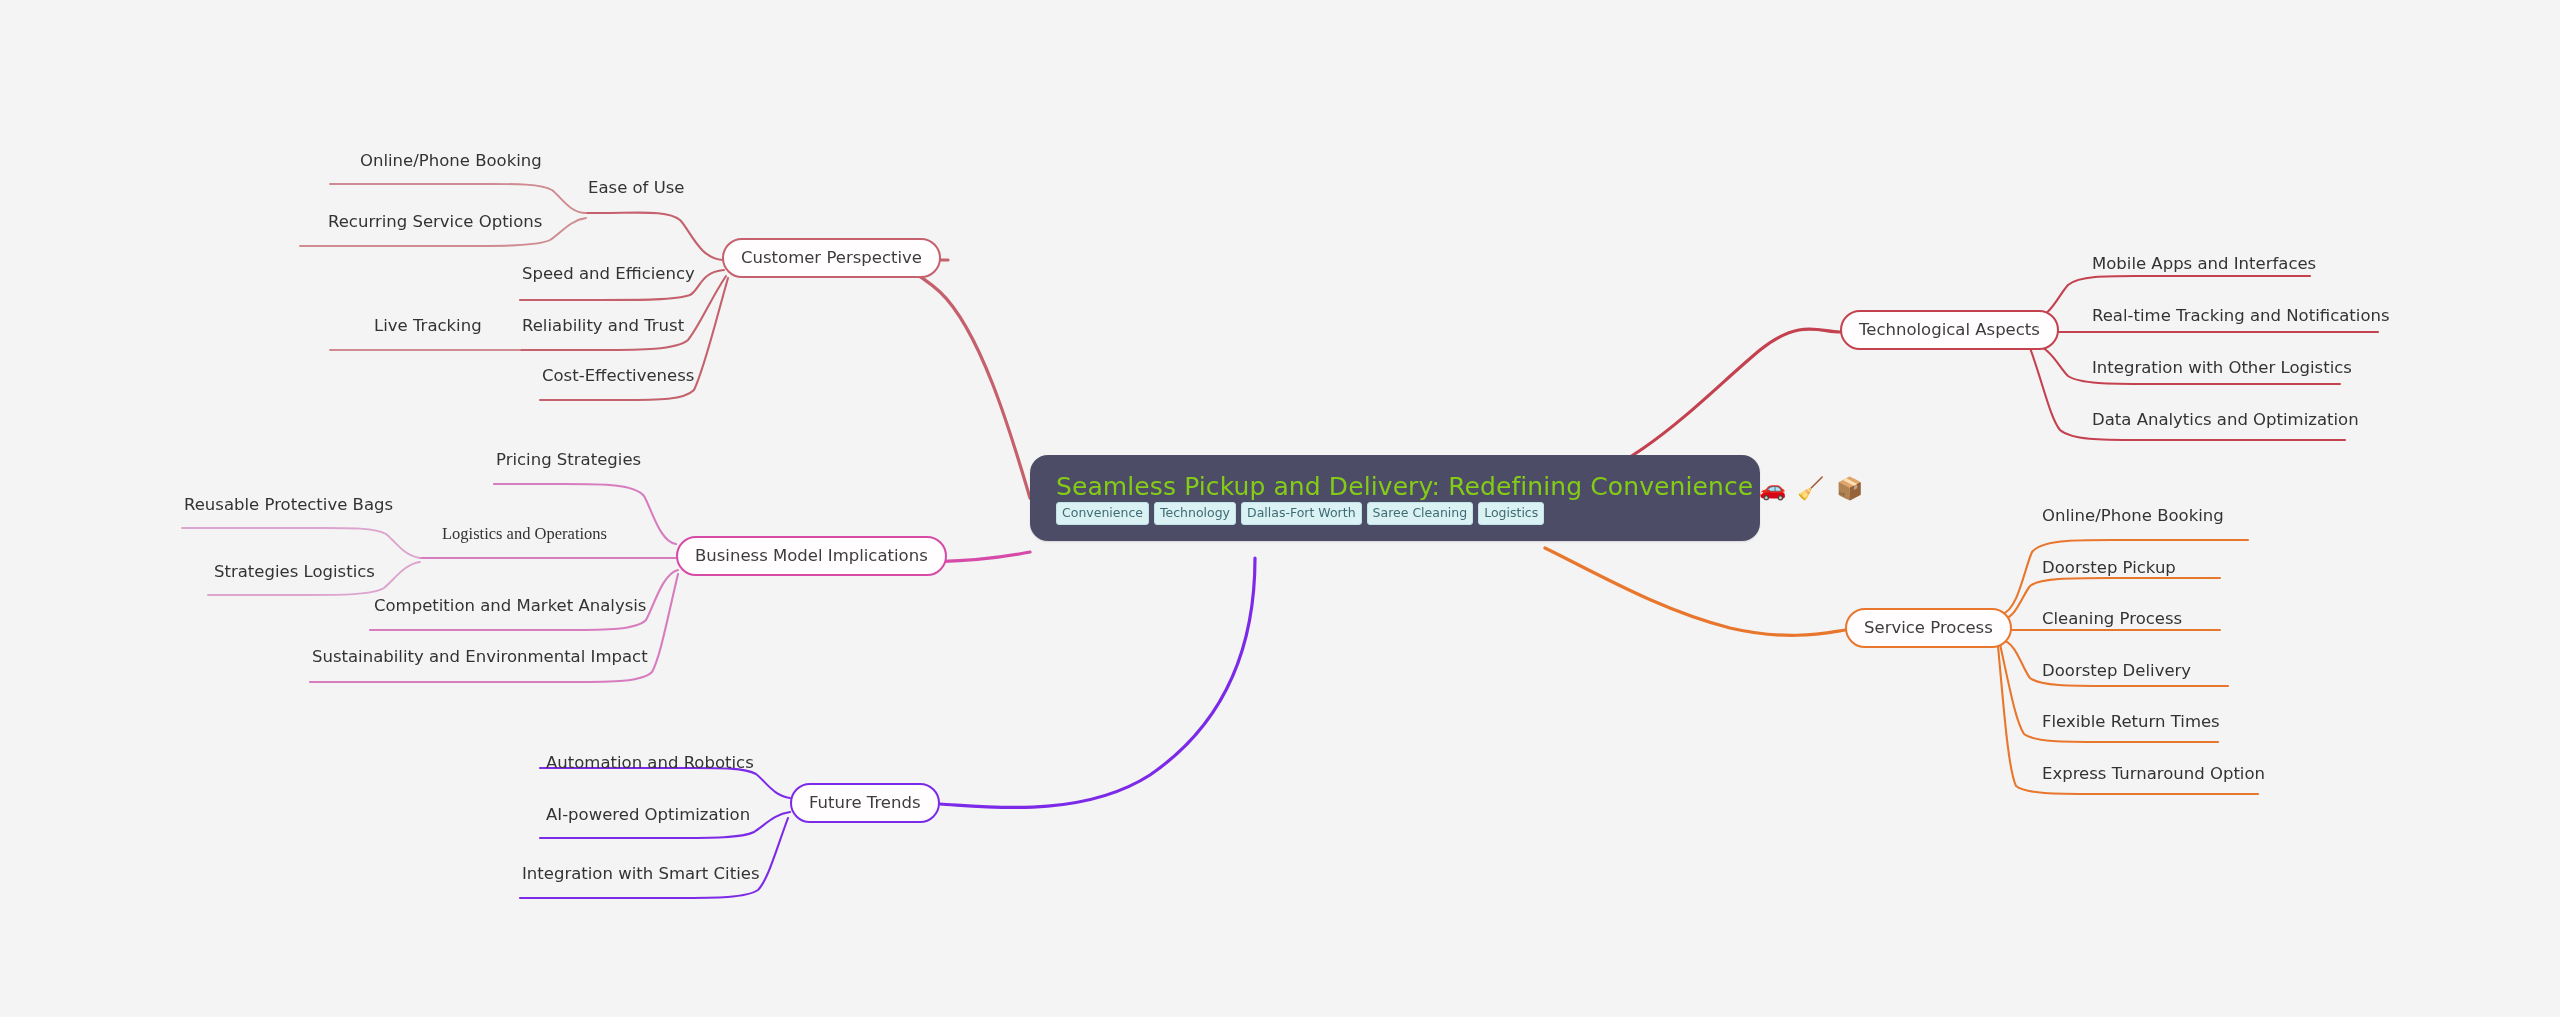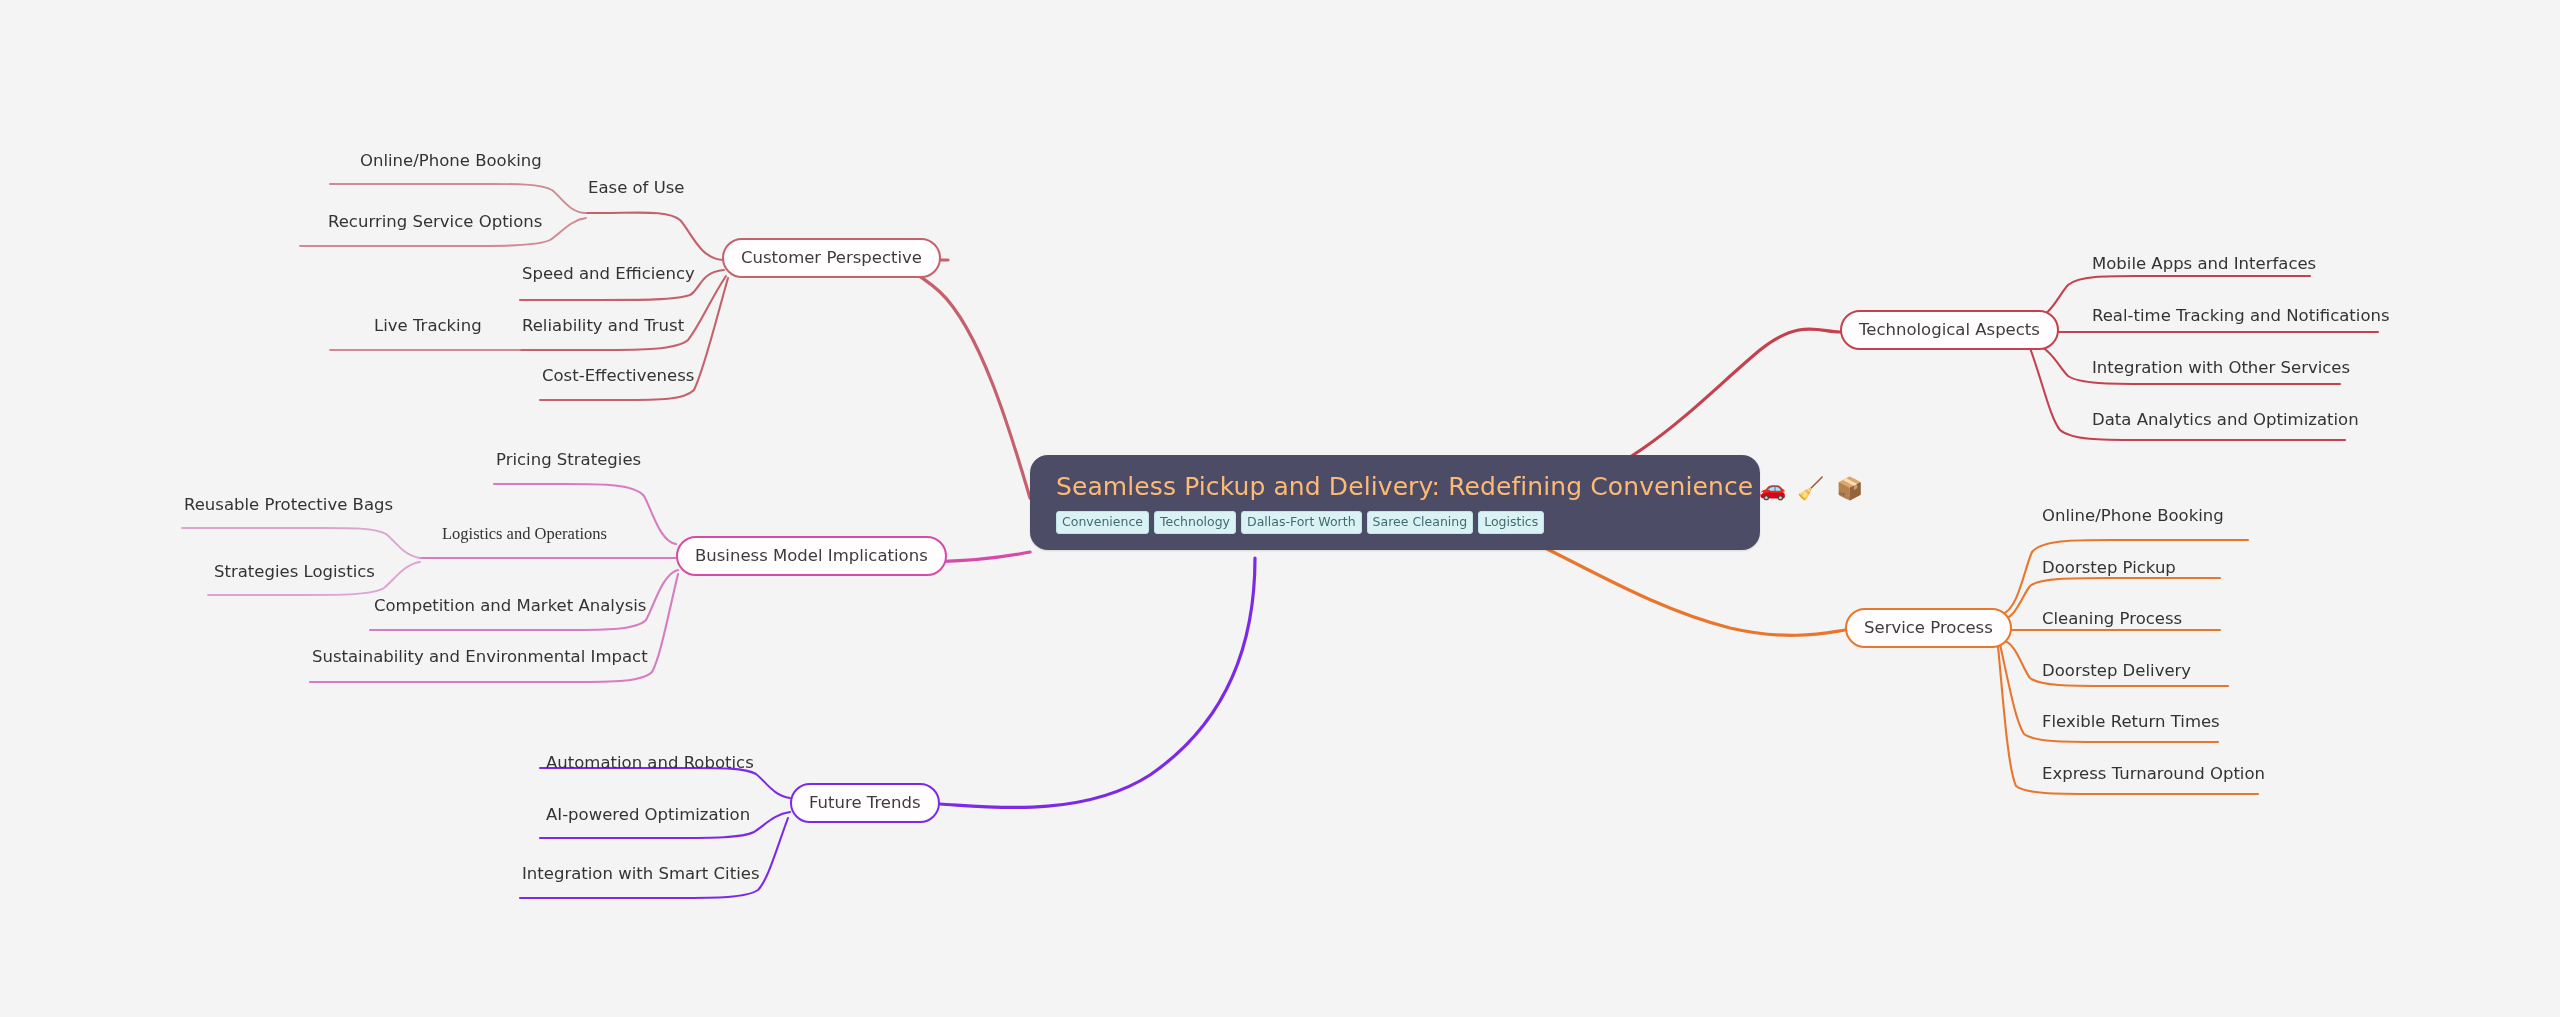--- a/index.html
+++ b/index.html
@@ -20,25 +20,25 @@
     background:#4c4c66;
     border-radius:18px;
     padding:18px 26px 16px 26px;
     color:#ffffff;
     box-shadow:0 1px 2px rgba(0,0,0,.12);
   }
   .root-title{
     font-size:25px;
     letter-spacing:.1px;
     line-height:1.15;
-    color:#fdba74;
+    color:#84cc16;
     display:flex;align-items:flex-end;gap:6px;
   }
   .root-emojis{font-size:22px;letter-spacing:2px;}
-  .root-tags{margin-top:9px;display:flex;gap:5px;}
+  .root-tags{display:flex;gap:5px;}
   .tag{
     background:#daf2f4;
     color:#3f6b72;
     border:1px solid #bfe3e7;
     border-radius:3px;
     font-size:12.5px;
     line-height:1;
     padding:4px 5px 5px 5px;
   }
 
@@ -164,21 +164,21 @@
     <span>Technological Aspects</span>
   </div>
 
   <div class="node leaf" style="left:2090px;top:248px;">
     <span>Mobile Apps and Interfaces</span>
   </div>
   <div class="node leaf" style="left:2090px;top:300px;">
     <span>Real-time Tracking and Notifications</span>
   </div>
   <div class="node leaf" style="left:2090px;top:352px;">
-    <span>Integration with Other Services</span>
+    <span>Integration with Other Logistics</span>
   </div>
   <div class="node leaf" style="left:2090px;top:404px;">
     <span>Data Analytics and Optimization</span>
   </div>
 
   <div class="node pill pink" style="left:676px;top:536px;">
     <span>Business Model Implications</span>
   </div>
 
   <div class="node leaf" style="left:494px;top:444px;">

